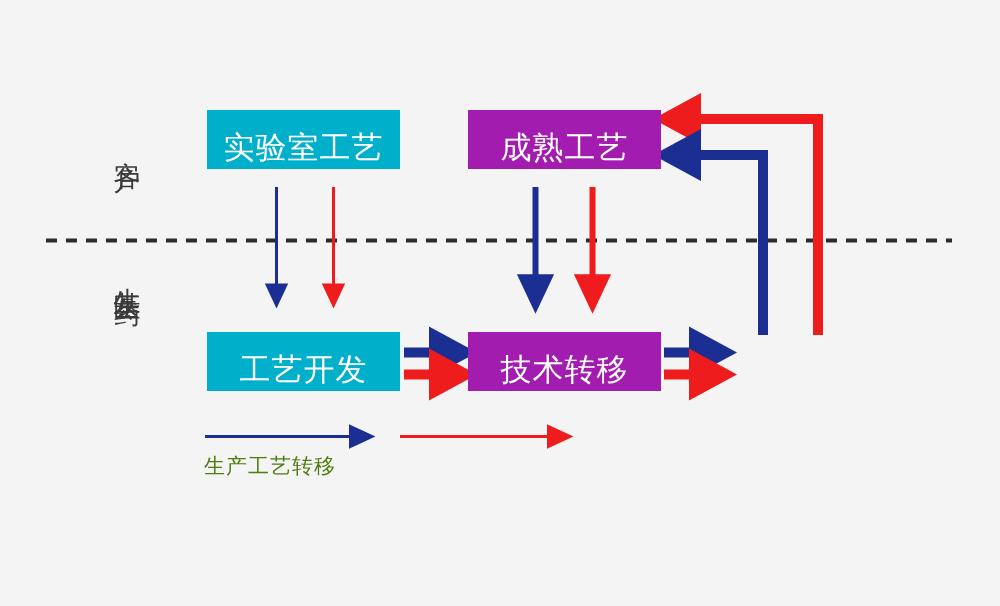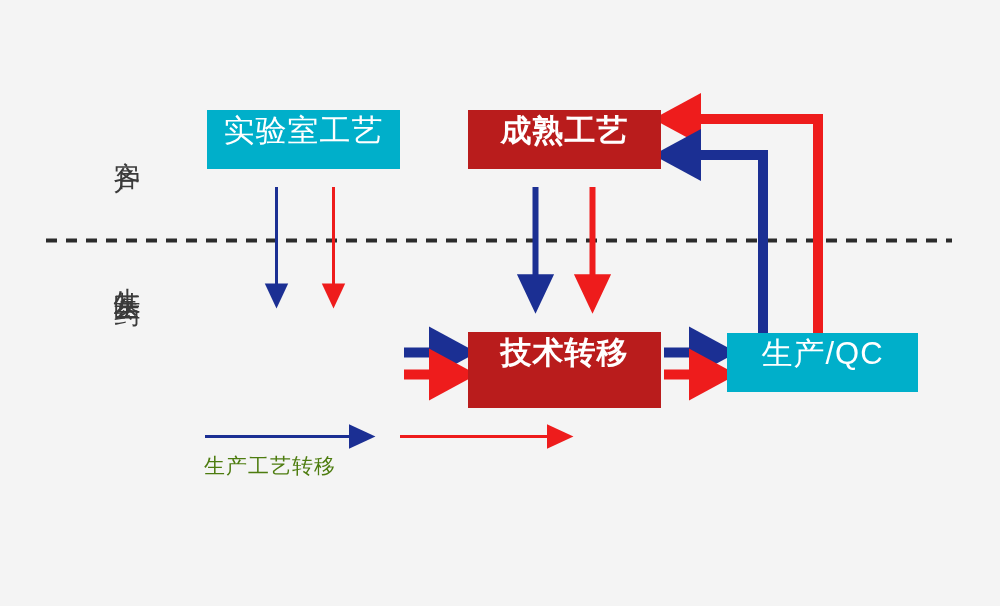--- a/index.html
+++ b/index.html
@@ -8,28 +8,28 @@
     background:#f4f4f4;
     font-family:"Liberation Sans","DejaVu Sans",sans-serif;
     overflow:hidden;
     position:relative;
   }
   #stage{position:absolute;left:0;top:0;width:1000px;height:606px;}
   #svg{position:absolute;left:0;top:0;width:1000px;height:606px;}
 
   .box{
     position:absolute;
-    display:flex;align-items:flex-start;justify-content:center;
+    display:flex;align-items:flex-end;justify-content:center;
     color:#ffffff;
     letter-spacing:1px;
     white-space:nowrap;
     z-index:5;
   }
   .box.cyan{background:#00AFCA;}
-  .box.red{background:#b91c1c;font-weight:bold;}
+  .box.red{background:#a21caf;}
 
   .vlabel{
     position:absolute;
     color:#3a3a3a;
     font-size:27px;
     line-height:1.30;
     text-align:center;
     writing-mode:vertical-rl;
     letter-spacing:4px;
     white-space:nowrap;
@@ -107,26 +107,26 @@
   <div class="vlabel" style="left:104px;top:266px;width:40px;">生基医药</div>
 
   <div class="box cyan" style="left:207px;top:110px;width:193px;height:59px;font-size:31px;">
     <span>实验室工艺</span>
   </div>
 
   <div class="box red" style="left:468px;top:110px;width:193px;height:59px;font-size:31px;">
     <span>成熟工艺</span>
   </div>
 
+  <div class="box cyan" style="left:207px;top:332px;width:193px;height:59px;font-size:31px;">
+    <span>工艺开发</span>
+  </div>
 
-  <div class="box red" style="left:468px;top:332px;width:193px;height:76px;font-size:31px;">
+  <div class="box red" style="left:468px;top:332px;width:193px;height:59px;font-size:31px;">
     <span>技术转移</span>
   </div>
 
-  <div class="box cyan" style="left:727px;top:333px;width:191px;height:59px;font-size:31px;">
-    <span>生产/QC</span>
-  </div>
 
   <div class="legend-text legend-blue" style="left:204px;top:452px;">生产工艺转移</div>
 
 
 
 </div>
 
 </body></html>

